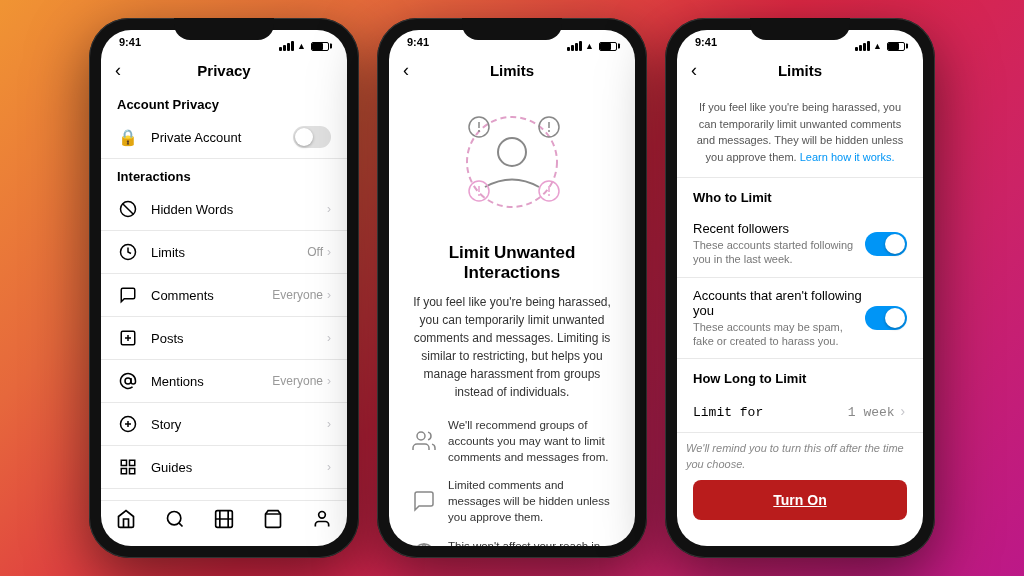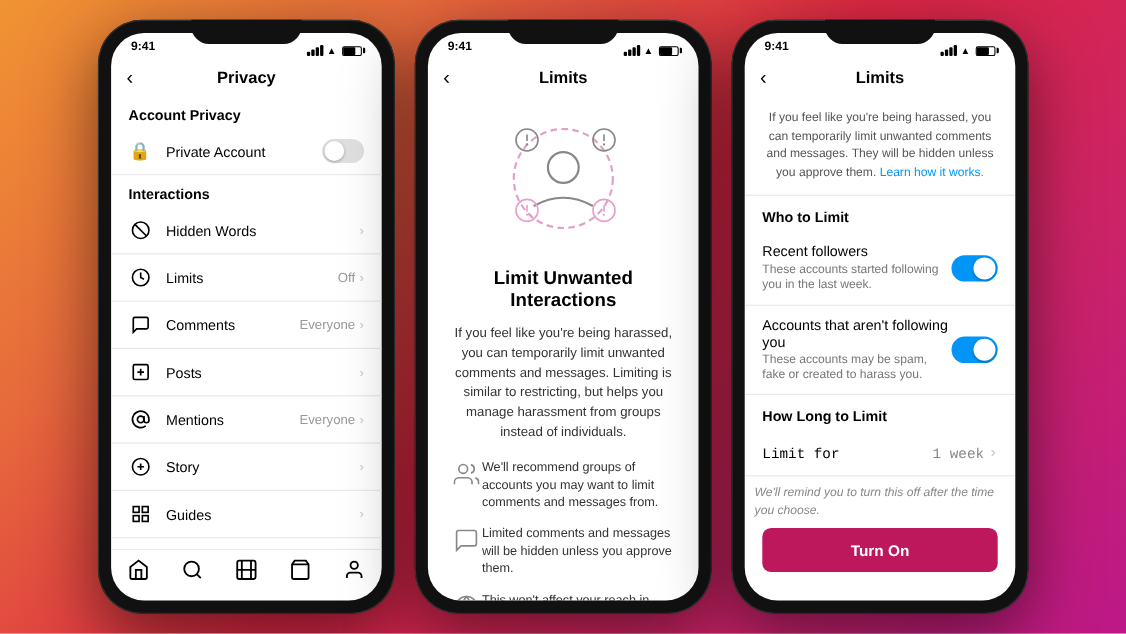--- a/index.html
+++ b/index.html
@@ -200,23 +200,23 @@
     .screen2-desc {
       font-size: 12px;
       text-align: center;
       color: #333;
       line-height: 1.5;
       margin-bottom: 16px;
     }
     .feature-list { width: 100%; }
     .feature-item {
       display: flex;
-      align-items: flex-start;
+      align-items: center;
       margin-bottom: 12px;
-      gap: 0;
+      gap: 10px;
     }
     .feature-icon {
       width: 28px;
       height: 28px;
       flex-shrink: 0;
       display: flex;
       align-items: center;
       justify-content: center;
       font-size: 16px;
       color: #888;
@@ -285,27 +285,28 @@
       border-bottom: 0.5px solid #e8e8e8;
       font-family: Liberation Mono, monospace;
     }
     .limit-for-label { font-size: 13px; color: #000; }
     .limit-for-value { font-size: 13px; color: #888; display: flex; align-items: flex-end; gap: 4px; }
     .reminder-text { font-size: 11px; color: #888; padding: 8px 9px; line-height: 1.4; font-style: italic; }
     .btn-turnon {
       width: calc(100% - 32px);
       margin: 0 16px 21px;
       padding: 12px;
-      background: #be185d;
+      background: #b91c1c;
       color: #fff;
       border: none;
       border-radius: 8px;
       font-size: 14px;
       font-weight: 600;
       cursor: pointer;
+      text-decoration: underline;
     }
   </style>
 </head>
 <body>
 
 <div class="phone">
   <div class="notch"></div>
   <div class="phone-inner">
 
     <div class="status-bar">

